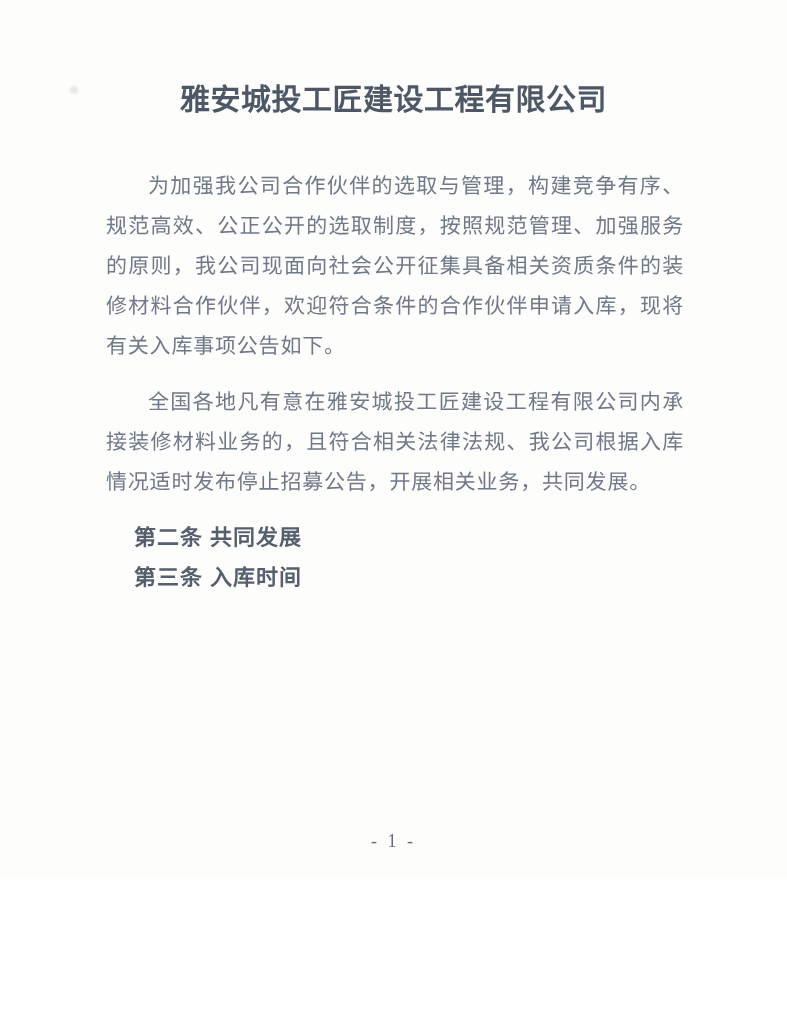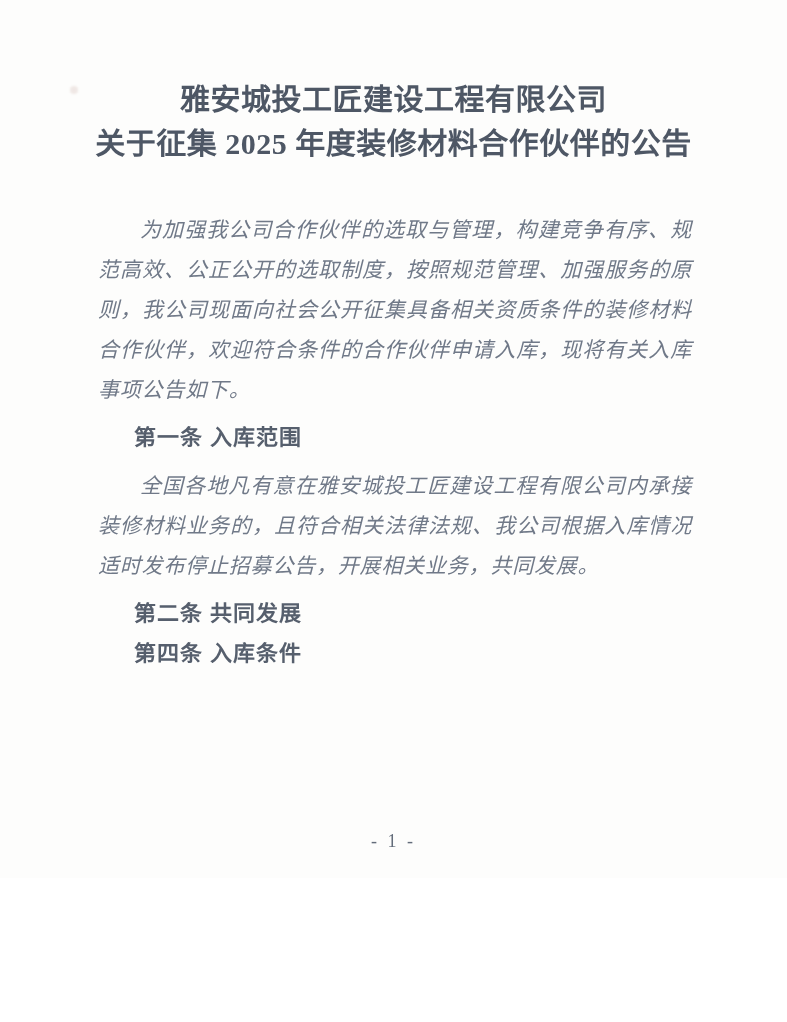--- a/index.html
+++ b/index.html
@@ -40,23 +40,22 @@
   .doc-body {
     margin: 44px 87px 0 90px;
     color: #707988;
     font-size: 21px;
     line-height: 40px;
     letter-spacing: 0.8px;
     text-align: justify;
     text-justify: inter-ideograph;
   }
   .para {
-    margin: 8px;
+    margin: 16px;
     text-indent: 2em;
-    font-style: italic;
   }
   .heading {
     margin: 0;
     text-indent: 2em;
     font-size: 22px;
     line-height: 40px;
     font-weight: bold;
     color: #565f6d;
     letter-spacing: 1px;
     font-family: "Liberation Sans", "DejaVu Sans", sans-serif;
@@ -76,34 +75,32 @@
 </style>
 </head>
 <body>
 
 <div class="sheet">
 
   <div class="speck"></div>
 
   <header class="title-block">
     <div class="title-line">雅安城投工匠建设工程有限公司</div>
-    <div class="title-line">关于征集 2025 年度装修材料合作伙伴的公告</div>
   </header>
 
   <main class="doc-body">
 
     <p class="para">为加强我公司合作伙伴的选取与管理，构建竞争有序、规范高效、公正公开的选取制度，按照规范管理、加强服务的原则，我公司现面向社会公开征集具备相关资质条件的装修材料合作伙伴，欢迎符合条件的合作伙伴申请入库，现将有关入库事项公告如下。</p>
 
-    <h2 class="heading">第一条 入库范围</h2>
     <p class="para">全国各地凡有意在雅安城投工匠建设工程有限公司内承接装修材料业务的，且符合相关法律法规、我公司根据入库情况适时发布停止招募公告，开展相关业务，共同发展。</p>
 
     <h2 class="heading">第二条 共同发展</h2>
 
+    <h2 class="heading">第三条 入库时间</h2>
 
-    <h2 class="heading">第四条 入库条件</h2>
 
   </main>
 
   <footer class="footer">
     <span>- 1 -</span>
   </footer>
 
 </div>
 
 </body></html>

